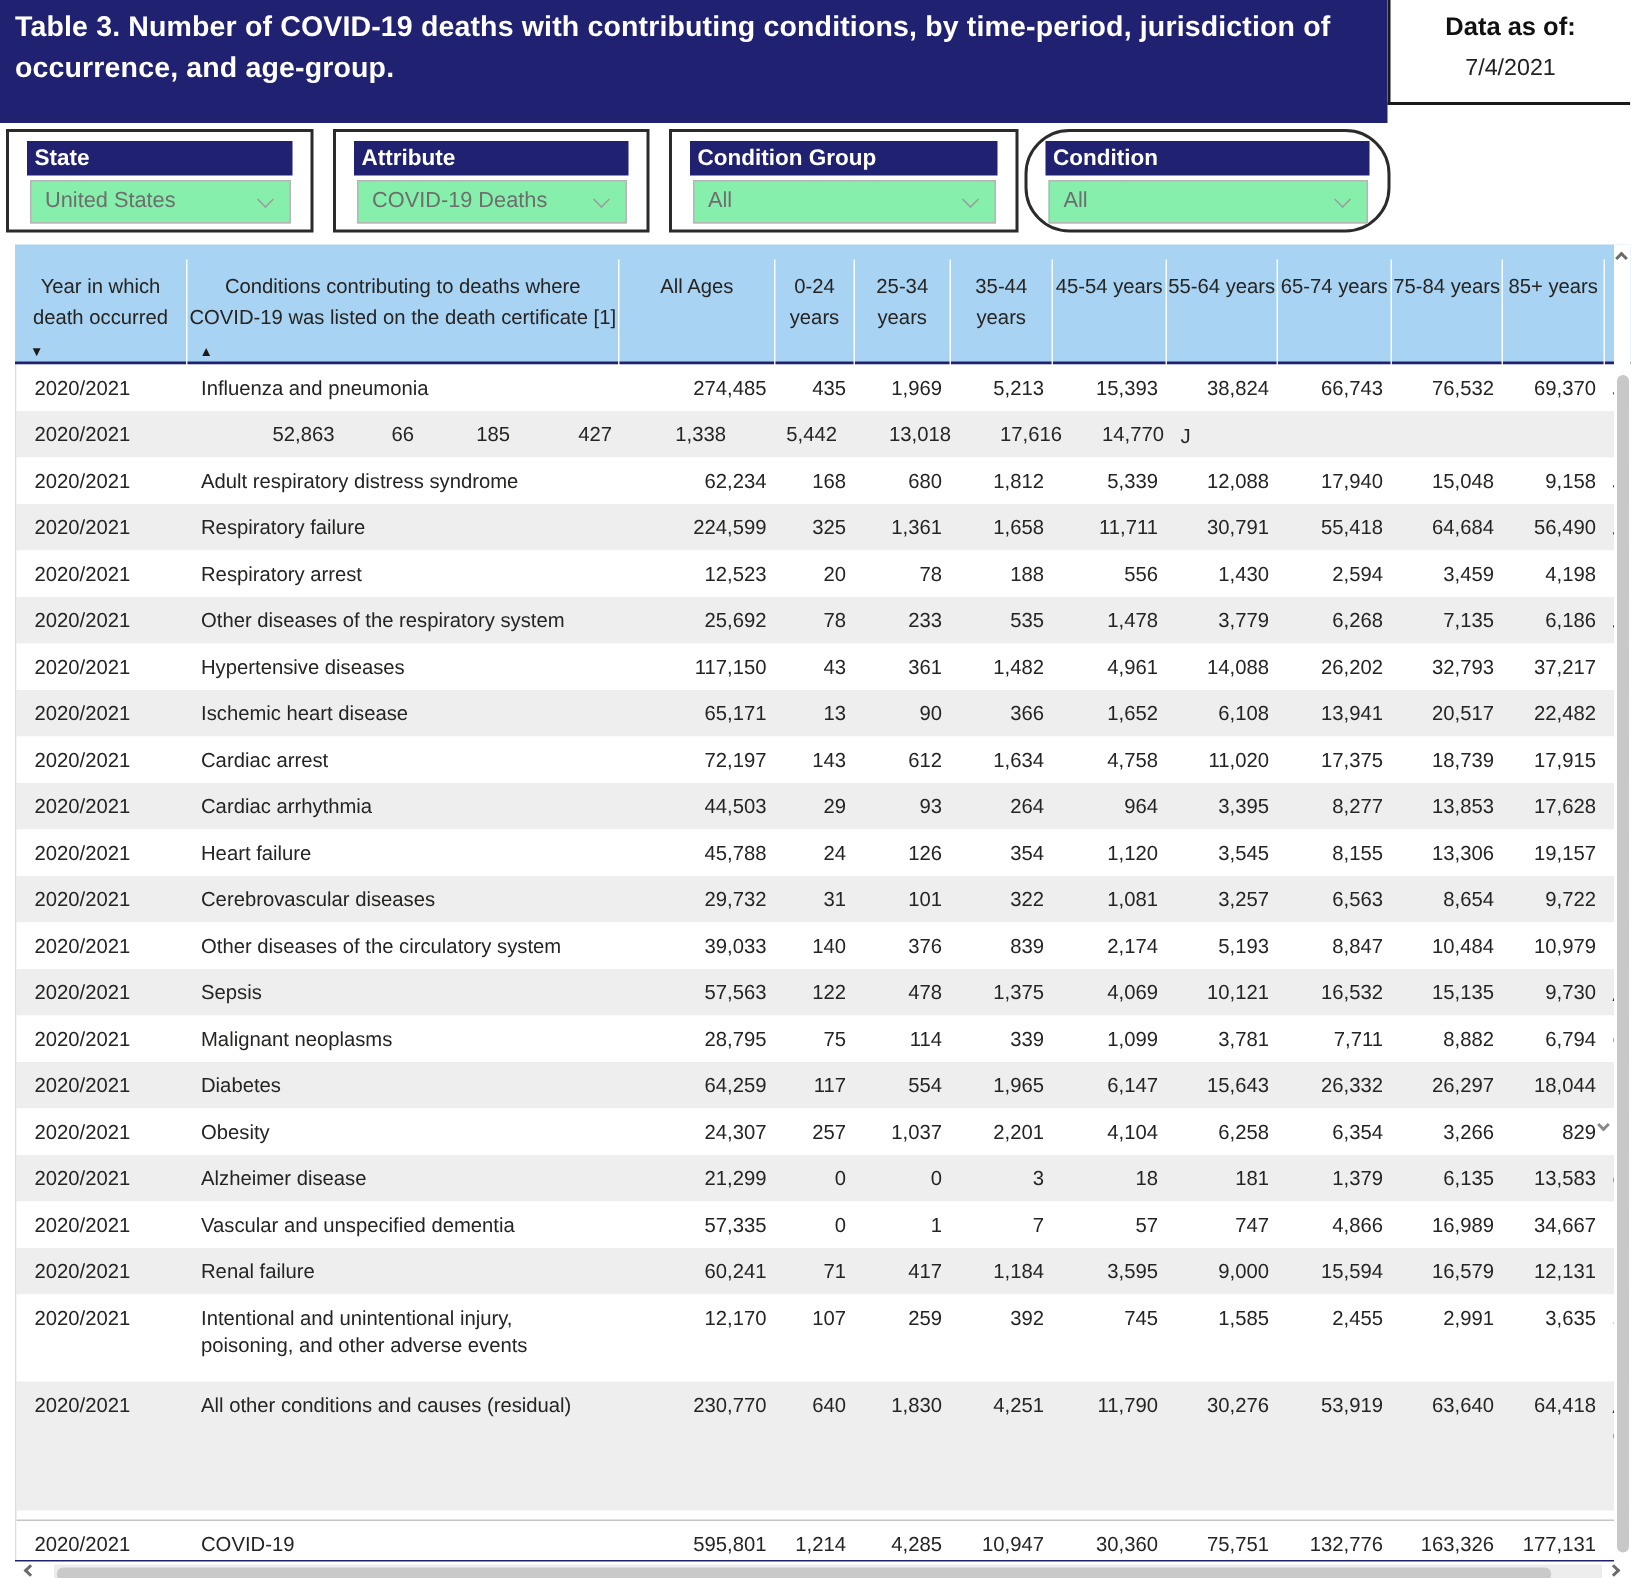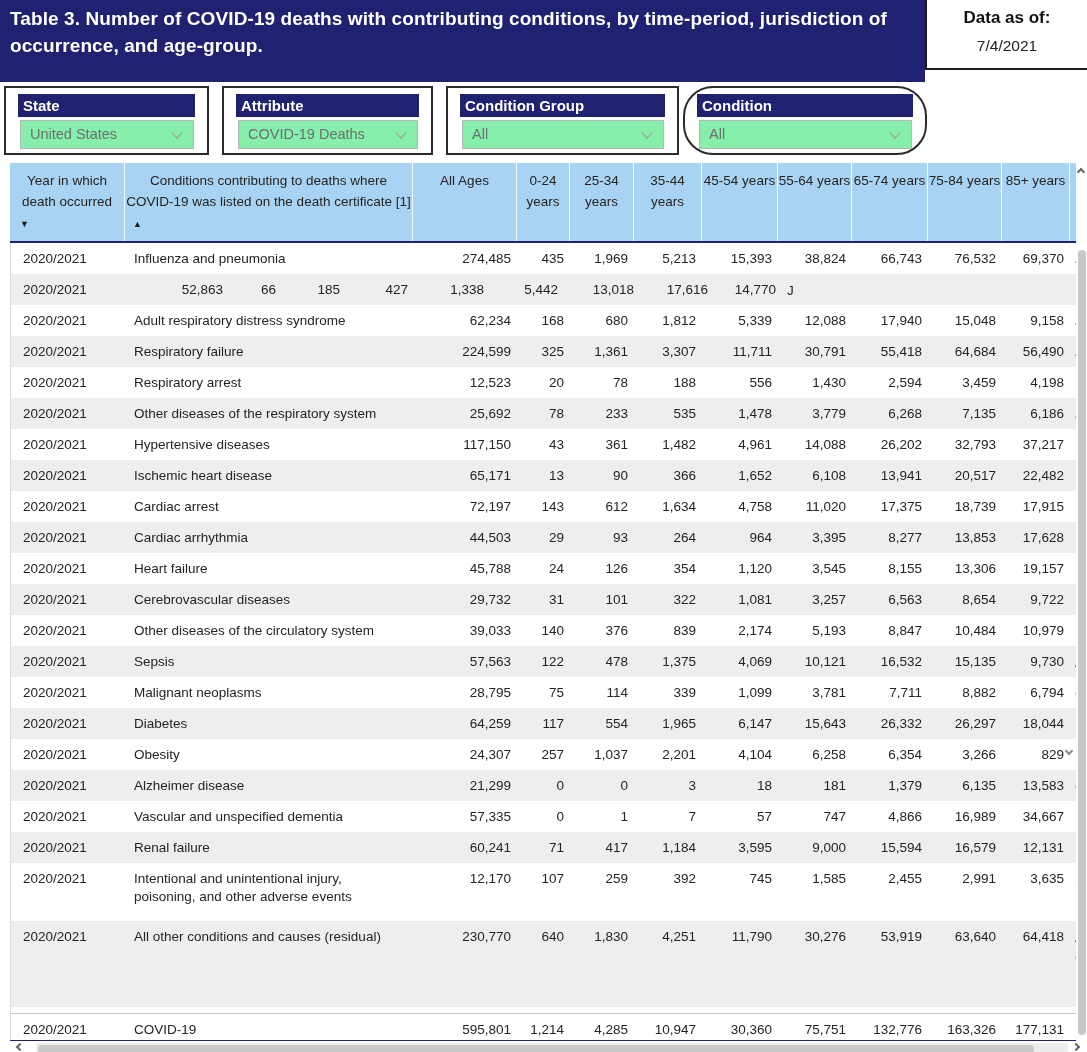--- a/index.html
+++ b/index.html
@@ -37,21 +37,21 @@
   .schev.up    { transform:rotate(-135deg); }
   .schev.down  { transform:rotate(45deg); }
   .schev.left  { transform:rotate(135deg); }
   .schev.right { transform:rotate(-45deg); }
 
   
   #thead { position:absolute; left:10px; top:163px; width:1090px; height:80px; background:#a9d3f2;
            border-bottom:2px solid #202170; }
   .hcell { position:relative; float:left; height:78px; padding-top:7px; text-align:center;
            font-size:13.5px; line-height:21px; color:#252423;
-           border-right:1px solid rgba(255,255,255,.9); cursor:pointer; }
+           border-right:1px solid rgba(255,255,255,.9); cursor:pointer;margin-top:10px; }
   .hcell:last-child { border-right:none; }
   .sort { position:absolute; bottom:6px; font-size:9px; color:#1b1b1b; }
   #tbody { position:absolute; left:10px; top:243px; width:1090px;
            border-left:1px solid #dcdcdc; }
   .trow { overflow:hidden; width:1090px; background:#fff; }
   .trow.alt { background:#eeeeee; }
   .trow.covid { margin-top:6px; border-top:1px solid #c6c6c6; }
   .tcell { float:left; padding-top:7px; font-size:13.5px; line-height:18px; color:#252423;
            white-space:normal; }
   .tcell.num { text-align:right; padding-right:7px; }
@@ -180,21 +180,21 @@
         <div class="tcell num" style="width: 74px;">15,048</div>
         <div class="tcell num" style="width: 68px;">9,158</div>
         <div class="tcell clip" style="width: 30px;">J</div>
       </div>
       <div class="trow alt" style="height: 31px;">
         <div class="tcell year" style="width: 115px;">2020/2021</div>
         <div class="tcell cond" style="width: 288px;">Respiratory failure</div>
         <div class="tcell num" style="width: 104px;">224,599</div>
         <div class="tcell num" style="width: 53px;">325</div>
         <div class="tcell num" style="width: 64px;">1,361</div>
-        <div class="tcell num" style="width: 68px;">3,307</div>
+        <div class="tcell num" style="width: 68px;">1,658</div>
         <div class="tcell num" style="width: 76px;">11,711</div>
         <div class="tcell num" style="width: 74px;">30,791</div>
         <div class="tcell num" style="width: 76px;">55,418</div>
         <div class="tcell num" style="width: 74px;">64,684</div>
         <div class="tcell num" style="width: 68px;">56,490</div>
         <div class="tcell clip" style="width: 30px;">J</div>
       </div>
       <div class="trow" style="height: 31px;">
         <div class="tcell year" style="width: 115px;">2020/2021</div>
         <div class="tcell cond" style="width: 288px;">Respiratory arrest</div>

